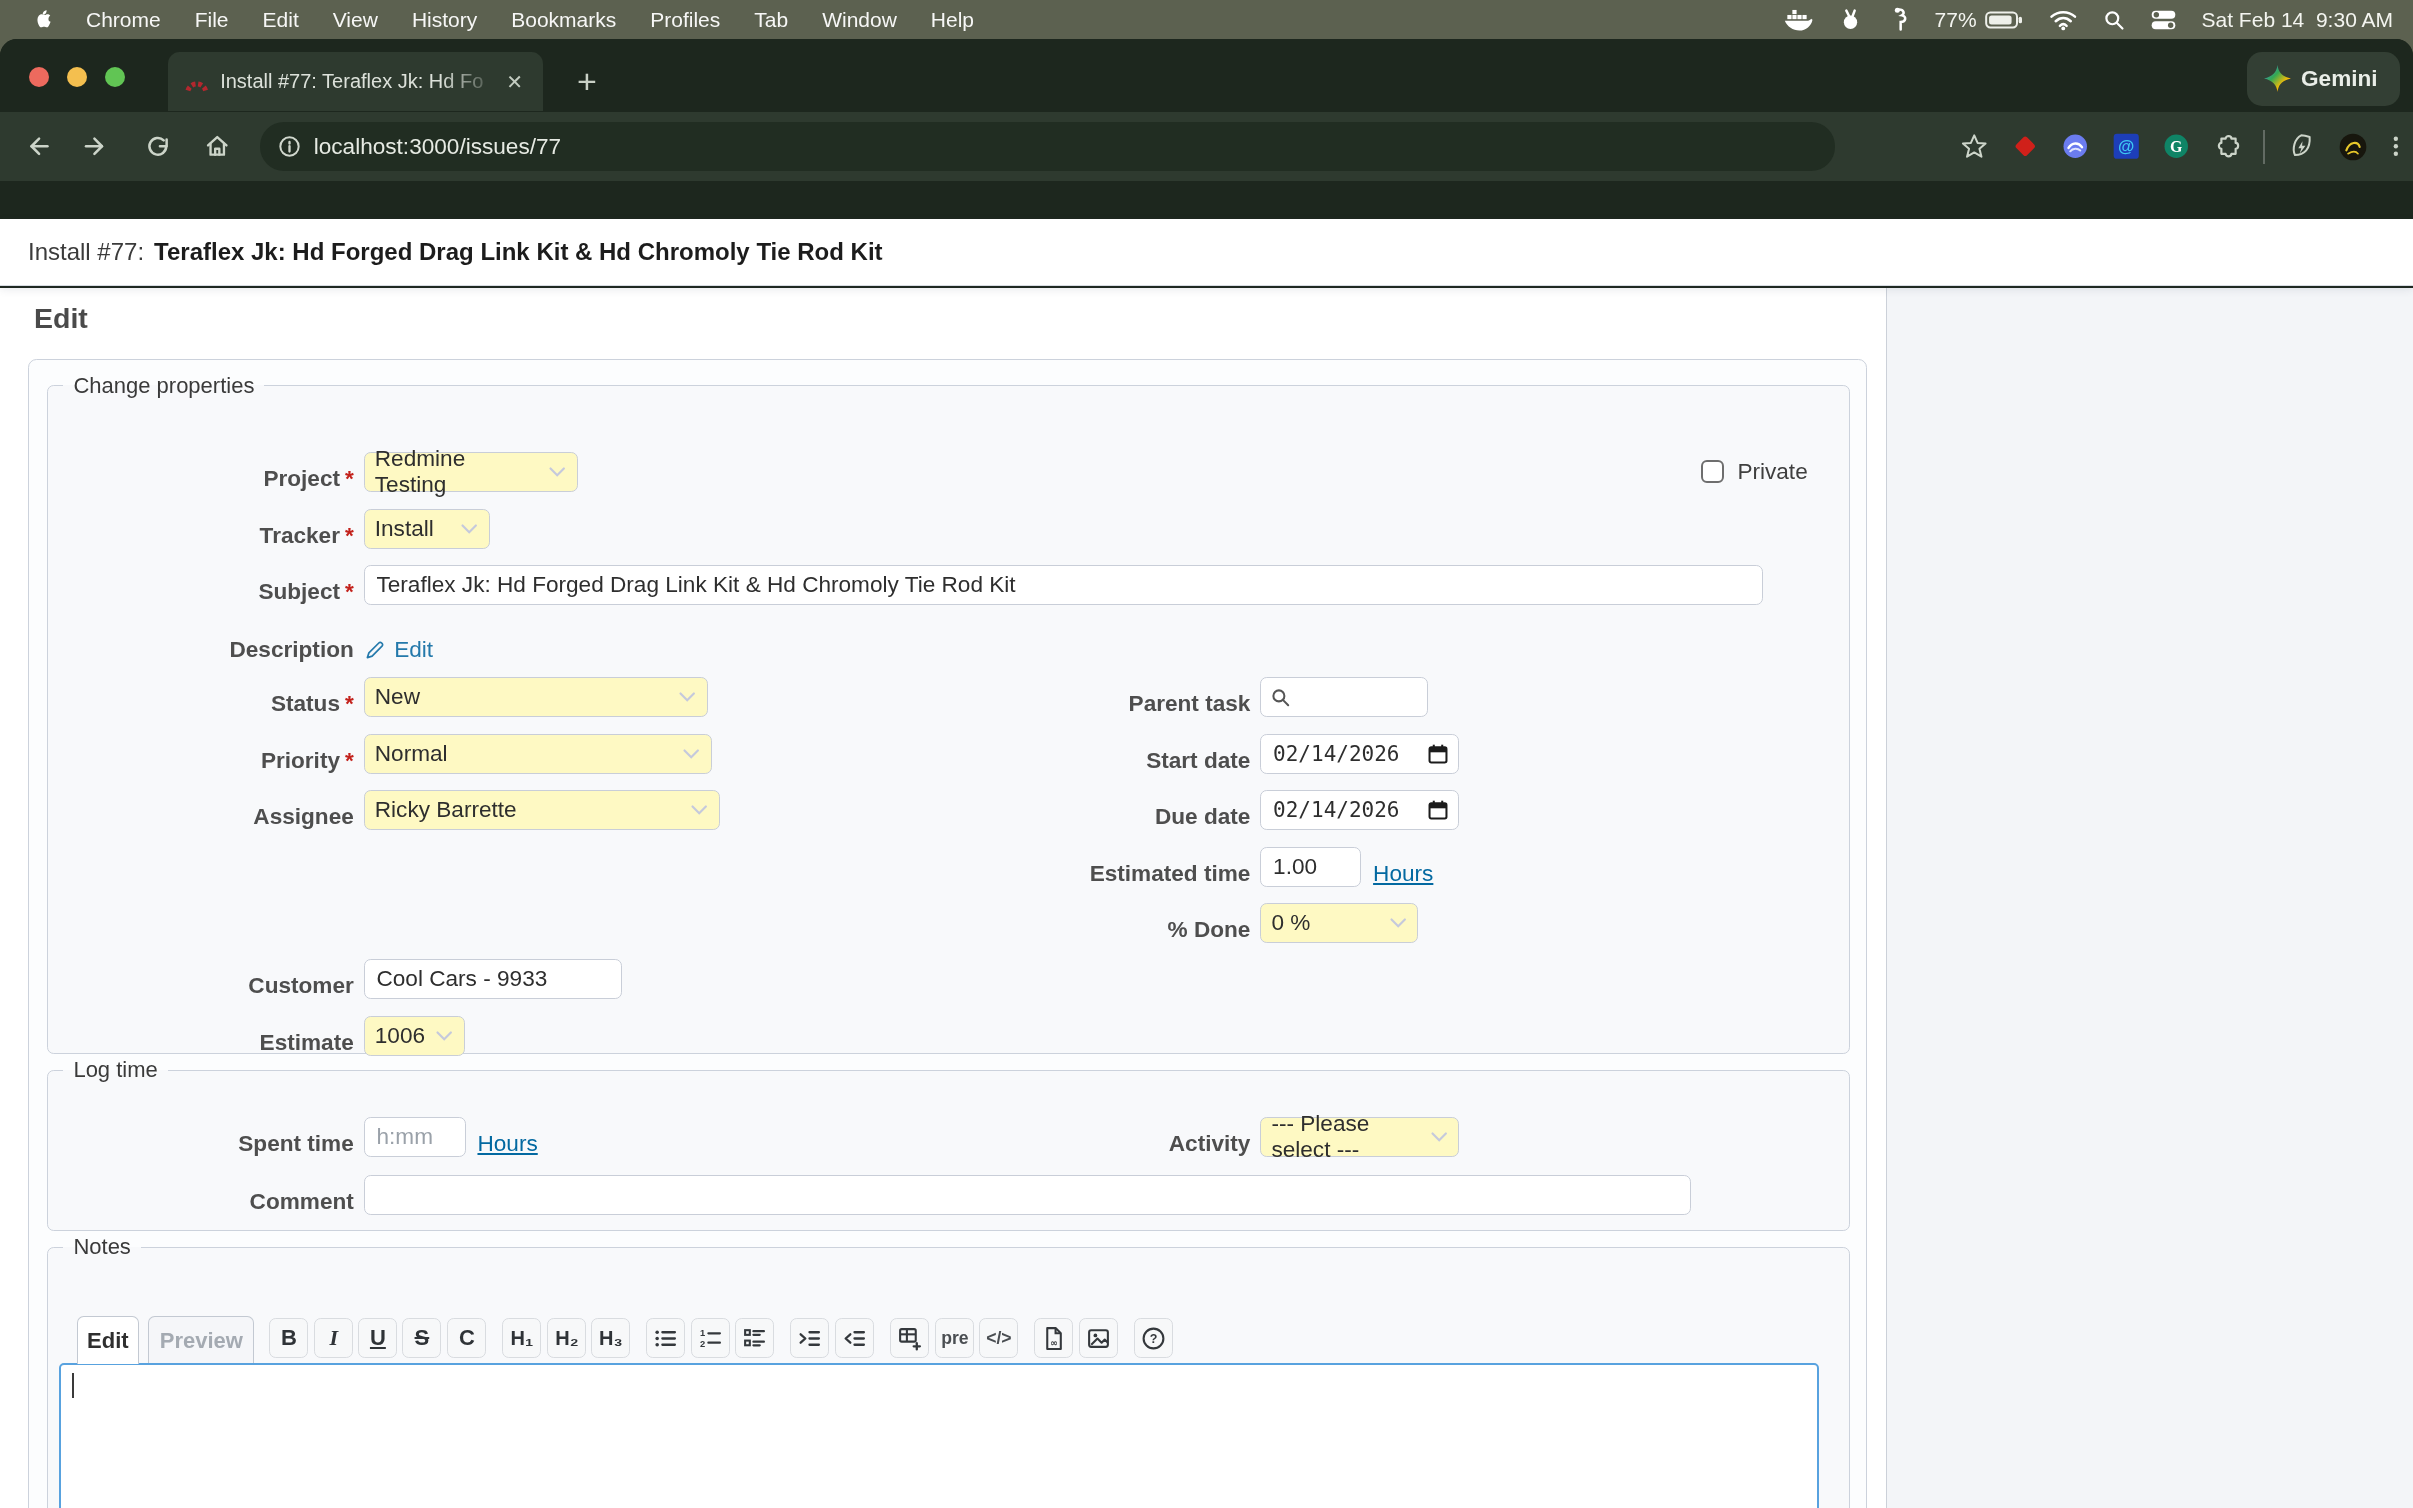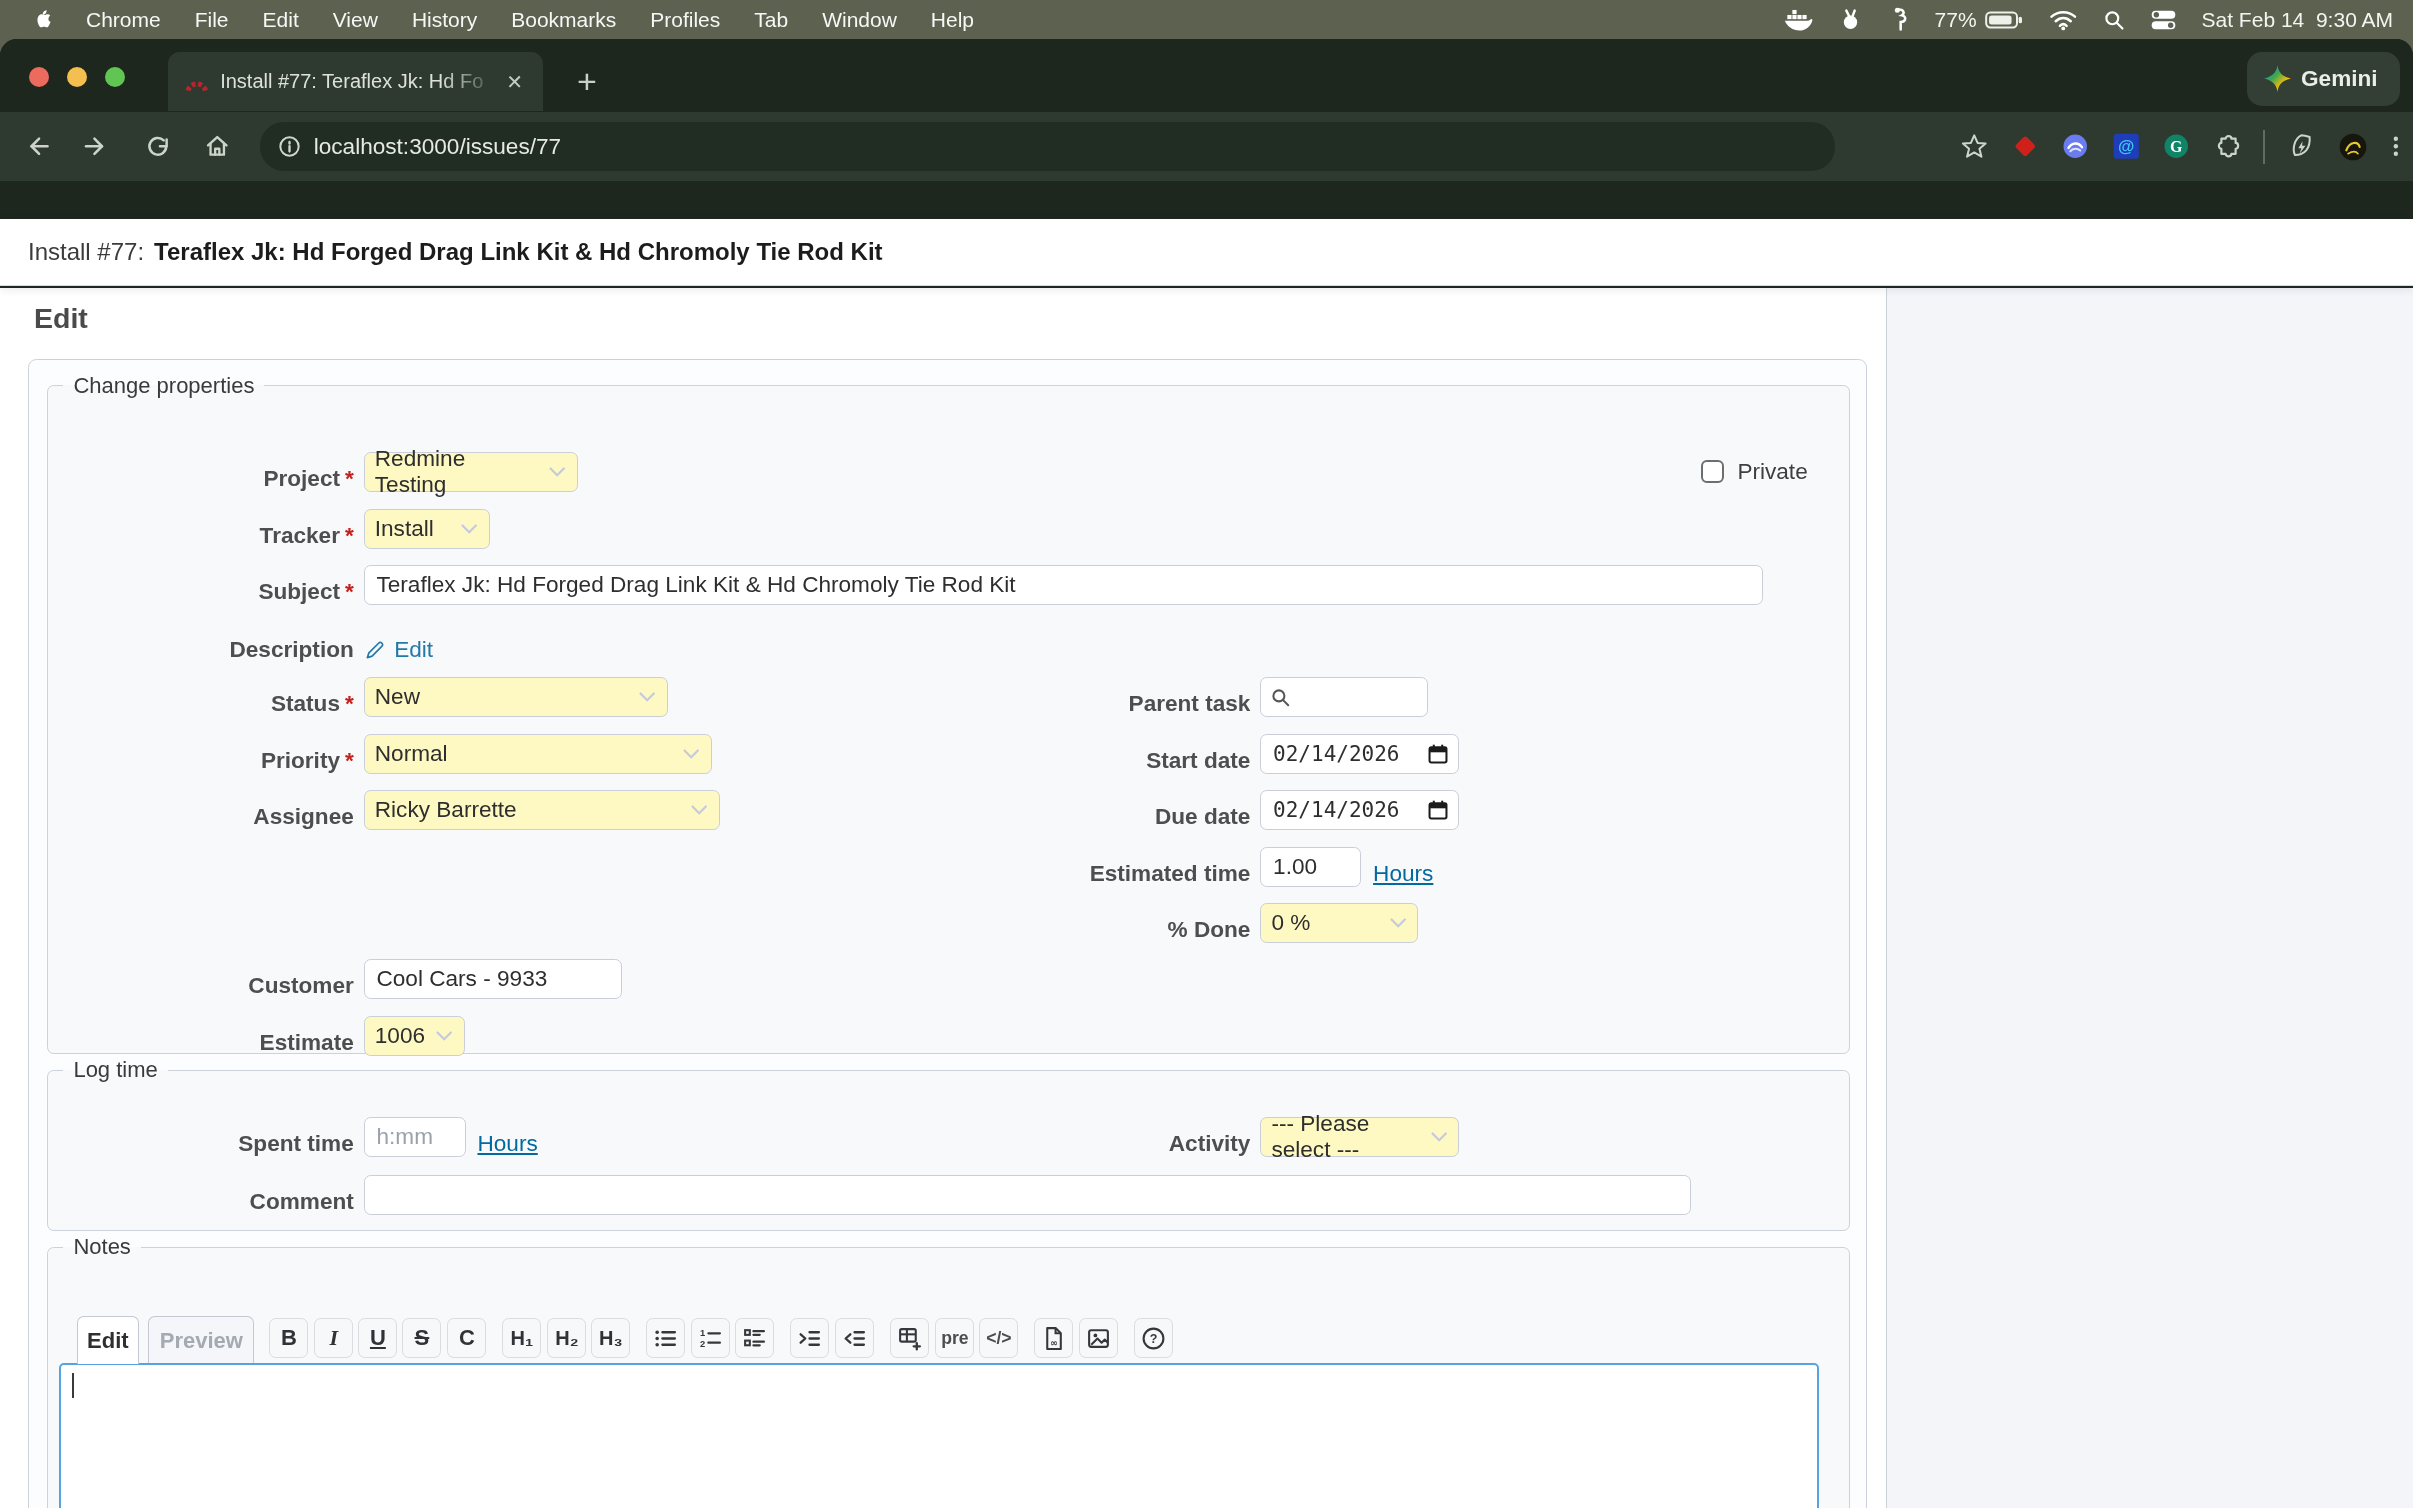--- a/index.html
+++ b/index.html
@@ -401,21 +401,21 @@
               <svg width="22" height="22" viewBox="0 0 26 26">
                   <path d="M4 22l1.8-5.6L17.5 4.7a2.3 2.3 0 0 1 3.3 0l.5.5a2.3 2.3 0 0 1 0 3.3L9.6 20.2 4 22z" stroke="#2479ab" stroke-width="2" fill="none" stroke-linejoin="round"></path>
                 </svg>
             </span>
             <a href="#">Edit</a>
           </div>
         </div>
 
         <div class="row" style="top:278px; left:8.4px">
           <div class="lbl"><span>Status</span><span class="req">*</span></div>
-          <div class="sel" style="width:304px">
+          <div class="sel" style="width:344px">
             <span>New</span>
             <span class="chev">
                 <svg width="18.4" height="11.7" viewBox="0 0 22 14">
                   <path d="M3 3l8 8 8-8" stroke="#c5c9dc" stroke-width="2.6" fill="none" stroke-linecap="round"></path>
                 </svg>
               </span>
           </div>
         </div>
 
         <div class="row" style="top:278px; left:905px">

